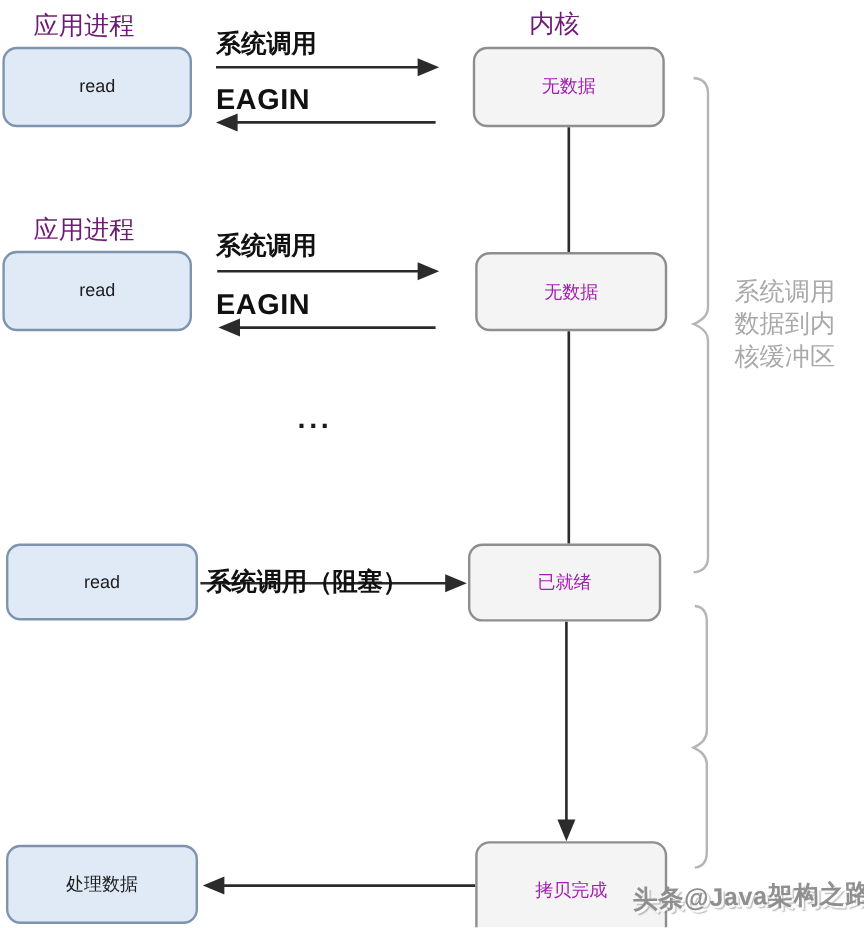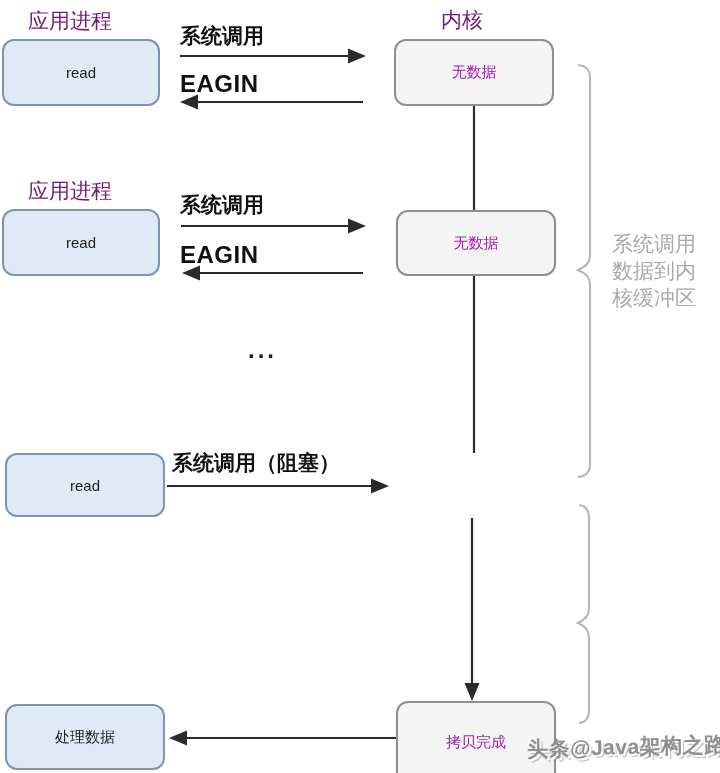--- a/index.html
+++ b/index.html
@@ -141,31 +141,32 @@
   <div class="lane-label" style="left:441px; top:6px;">内核</div>
   <div class="lane-label" style="left:28px; top:177px;">应用进程</div>
 
   <div class="box box-user" style="left:2px; top:39px; width:158px; height:67px;">read</div>
   <div class="box box-kernel" style="left:394px; top:39px; width:160px; height:67px;">无数据</div>
 
   <div class="box box-user" style="left:2px; top:209px; width:158px; height:67px;">read</div>
   <div class="box box-kernel" style="left:396px; top:210px; width:160px; height:66px;">无数据</div>
 
   <div class="box box-user" style="left:5px; top:453px; width:160px; height:64px;">read</div>
+  <div class="box box-kernel" style="left:390px; top:453px; width:161px; height:65px;">已就绪</div>
 
   <div class="box box-user" style="left:5px; top:704px; width:160px; height:66px;">处理数据</div>
   <div class="box box-kernel" style="left:396px; top:701px; width:160px; height:83px;">拷贝完成</div>
 
   <div class="arrow-label" style="left:180px; top:22px; width:186px;">系统调用</div>
   <div class="arrow-label latin" style="left:180px; top:70px; width:186px;">EAGIN</div>
 
   <div class="arrow-label" style="left:180px; top:191px; width:186px;">系统调用</div>
   <div class="arrow-label latin" style="left:180px; top:241px; width:186px;">EAGIN</div>
 
-  <div class="arrow-label" style="left:172px; top:449px; width:200px;">系统调用（阻塞）</div>
+  <div class="arrow-label" style="left:172px; top:471px; width:200px;">系统调用（阻塞）</div>
 
   <div class="ellipsis">...</div>
 
   <div class="annotation a1">
     <div>系统调用</div>
     <div>数据到内</div>
     <div>核缓冲区</div>
   </div>
 
   <div class="watermark">头条@Java架构之路</div>

